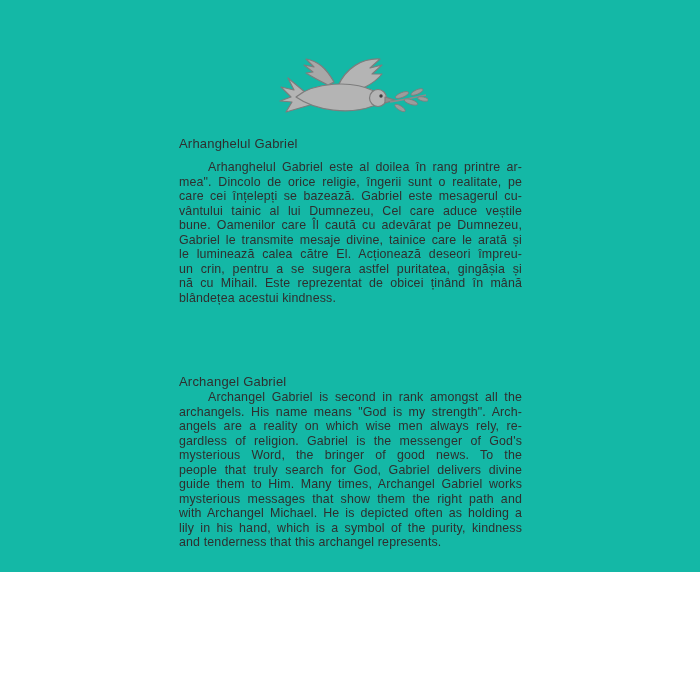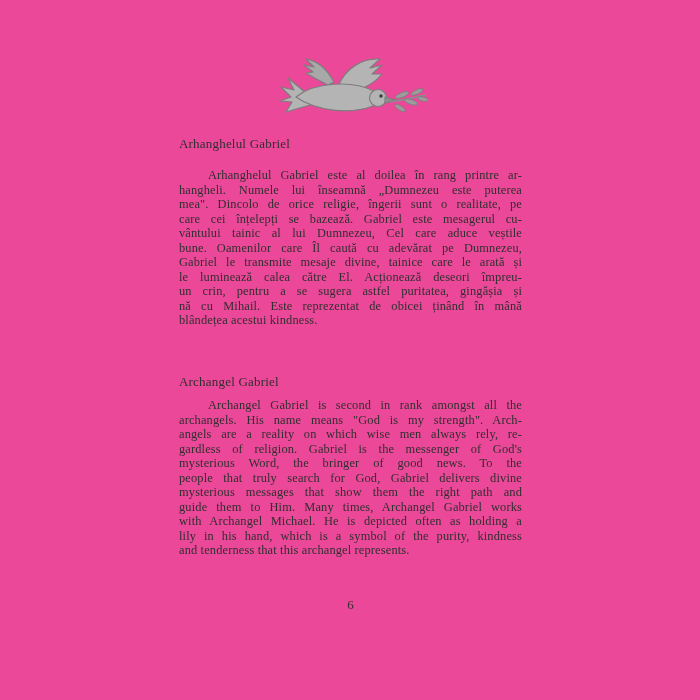--- a/index.html
+++ b/index.html
@@ -1,21 +1,21 @@
 <!DOCTYPE html>
 <html><head>
 <meta charset="utf-8">
 <style>
   html, body { margin: 0; padding: 0; background: #ffffff; }
   .page {
     position: relative;
     width: 700px;
-    height: 700px;
-    background: #ec4899;
-    font-family: Liberation Serif, serif;
+    height: 572px;
+    background: #14b8a6;
+    font-family: Liberation Sans, sans-serif;
     color: #2f2f2f;
     overflow: hidden;
   }
   .dove-wrap {
     position: absolute;
     left: 278px;
     top: 52px;
     width: 150px;
     height: 76px;
   }
@@ -38,21 +38,21 @@
     letter-spacing: 0.15px;
   }
   #paragraph-ro { top: 160px; }
   #paragraph-en { top: 390px; }
   .pline {
     line-height: 14.5px;
     text-align: justify;
     text-align-last: justify;
     white-space: normal;
   }
-  .pline.first { text-indent: 29px; margin-top: 8px; }
+  .pline.first { text-indent: 29px; }
   .pline.last { text-align-last: left; }
   .page-number {
     position: absolute;
     left: 179px;
     top: 597px;
     width: 343px;
     text-align: center;
     font-size: 13px;
   }
 </style>
@@ -80,43 +80,42 @@
         <ellipse cx="145" cy="47" rx="5.5" ry="2" transform="rotate(12 145 47)"></ellipse>
         <ellipse cx="122" cy="56" rx="6" ry="2.2" transform="rotate(32 122 56)"></ellipse>
       </g>
     </svg>
   </div>
 
   <div id="heading-ro" class="section-heading">Arhanghelul Gabriel</div>
 
   <div id="paragraph-ro" class="paragraph">
       <div class="pline first">Arhanghelul Gabriel este al doilea în rang printre ar-</div>
-      <div class="pline">hangheli. Numele lui înseamnă „Dumnezeu este puterea</div>
       <div class="pline">mea". Dincolo de orice religie, îngerii sunt o realitate, pe</div>
       <div class="pline">care cei înțelepți se bazează. Gabriel este mesagerul cu-</div>
       <div class="pline">vântului tainic al lui Dumnezeu, Cel care aduce veștile</div>
       <div class="pline">bune. Oamenilor care Îl caută cu adevărat pe Dumnezeu,</div>
       <div class="pline">Gabriel le transmite mesaje divine, tainice care le arată și</div>
       <div class="pline">le luminează calea către El. Acționează deseori împreu-</div>
       <div class="pline">un crin, pentru a se sugera astfel puritatea, gingășia și</div>
       <div class="pline">nă cu Mihail. Este reprezentat de obicei ținând în mână</div>
       <div class="pline last">blândețea acestui kindness.</div>
     </div>
 
   <div id="heading-en" class="section-heading">Archangel Gabriel</div>
 
   <div id="paragraph-en" class="paragraph">
       <div class="pline first">Archangel Gabriel is second in rank amongst all the</div>
       <div class="pline">archangels. His name means "God is my strength". Arch-</div>
       <div class="pline">angels are a reality on which wise men always rely, re-</div>
       <div class="pline">gardless of religion. Gabriel is the messenger of God's</div>
       <div class="pline">mysterious Word, the bringer of good news. To the</div>
       <div class="pline">people that truly search for God, Gabriel delivers divine</div>
+      <div class="pline">guide them to Him. Many times, Archangel Gabriel works</div>
       <div class="pline">mysterious messages that show them the right path and</div>
-      <div class="pline">guide them to Him. Many times, Archangel Gabriel works</div>
       <div class="pline">with Archangel Michael. He is depicted often as holding a</div>
       <div class="pline">lily in his hand, which is a symbol of the purity, kindness</div>
       <div class="pline last">and tenderness that this archangel represents.</div>
     </div>
 
   <div class="page-number">6</div>
 
 </div>
 
 </body></html>

